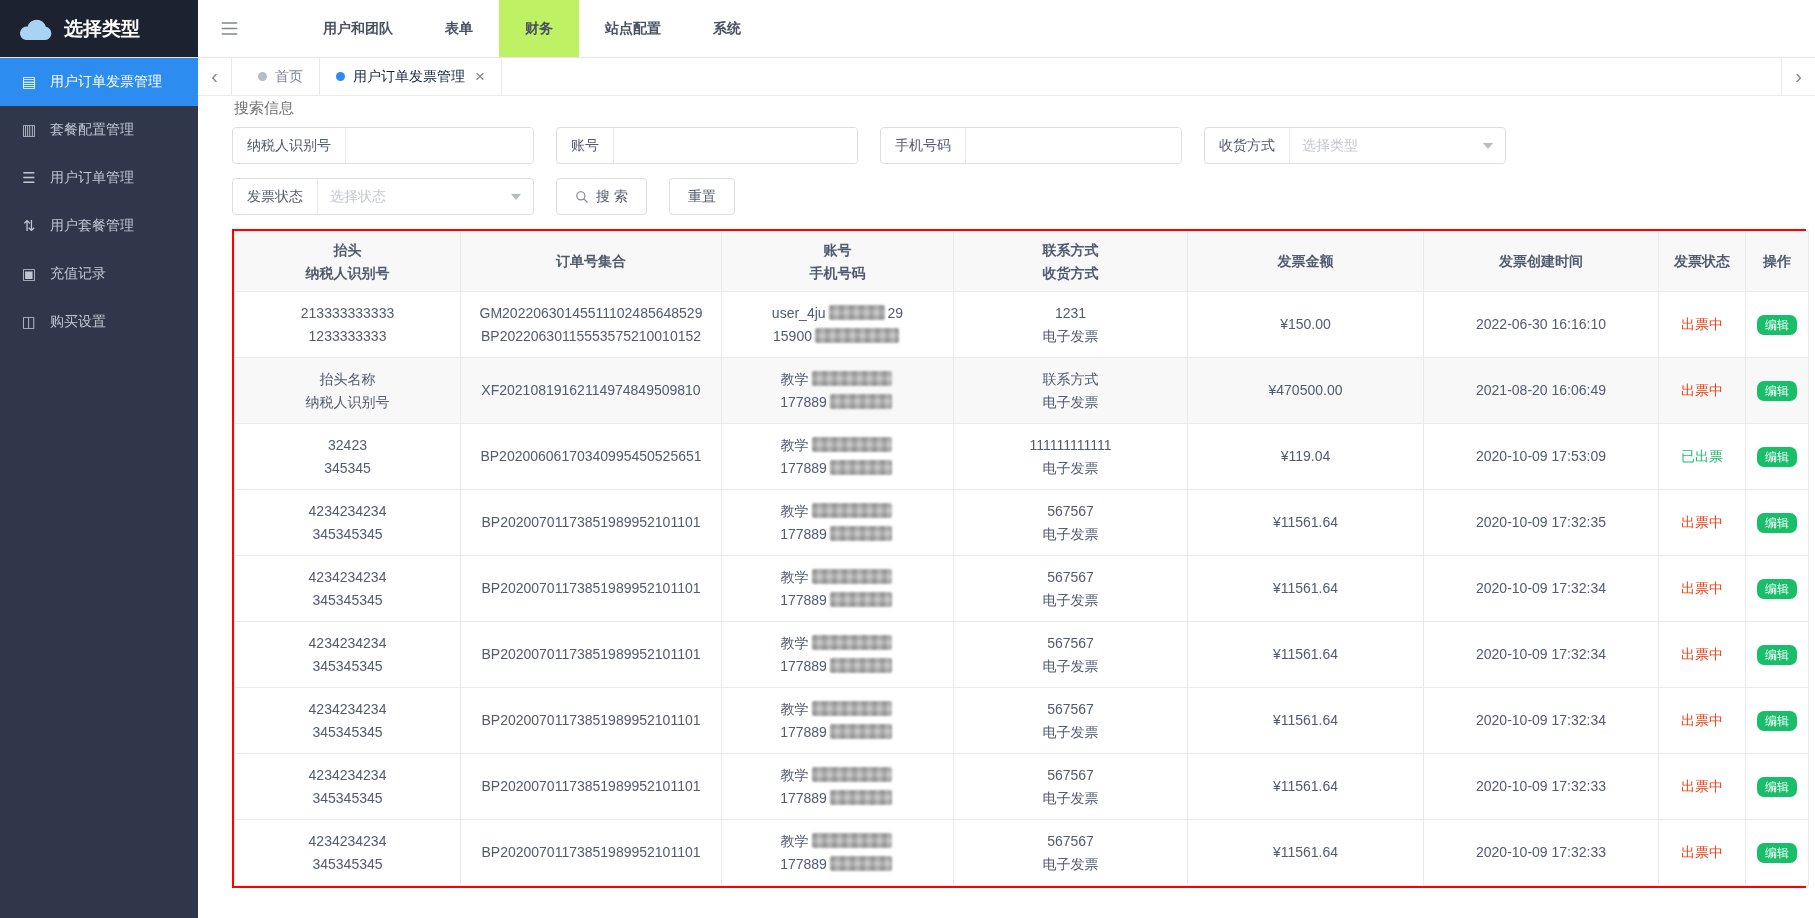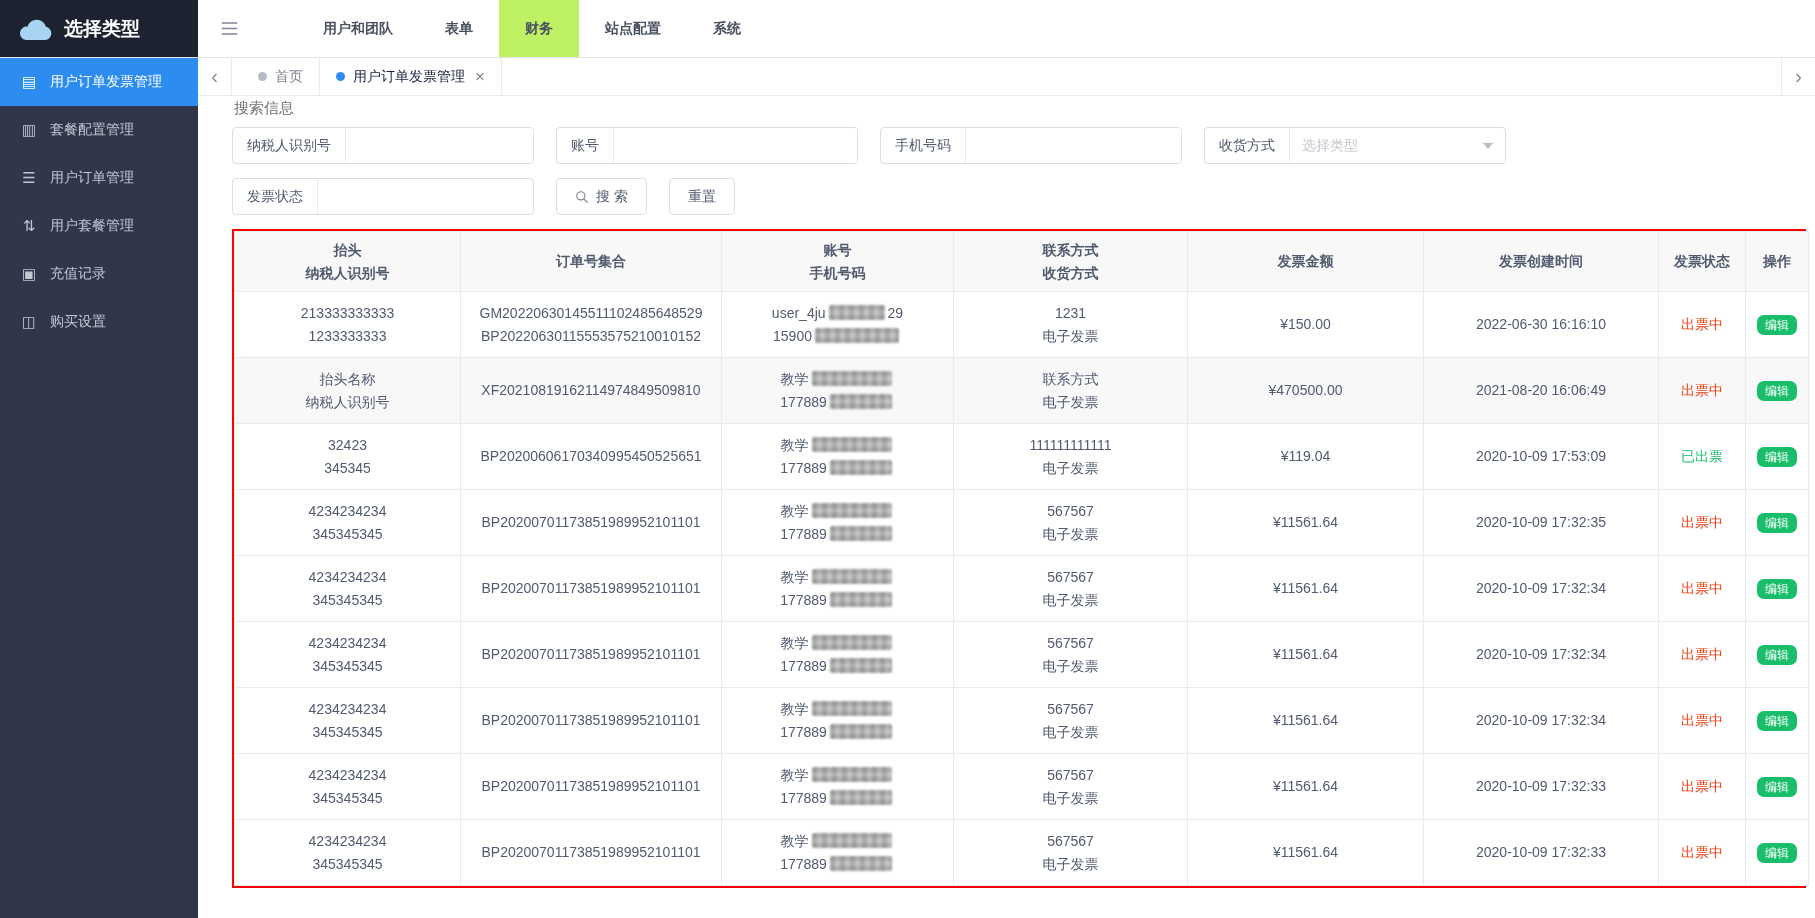--- a/index.html
+++ b/index.html
@@ -156,20 +156,24 @@
           <div class="ig-select">
             <span>选择类型</span>
             <span class="caret"></span>
           </div>
         </div>
       </div>
 
       <div class="search-row">
         <div class="ig w-lg">
           <span class="ig-label">发票状态</span>
+          <div class="ig-select">
+            <span>选择状态</span>
+            <span class="caret"></span>
+          </div>
         </div>
         <button class="btn">
           <svg class="icon" width="14" height="14" viewBox="0 0 24 24">
               <circle cx="10" cy="10" r="7"></circle>
               <path d="M15.5 15.5L21 21"></path>
             </svg>
           <span>搜 索</span>
         </button>
         <button class="btn">重置</button>
       </div>

